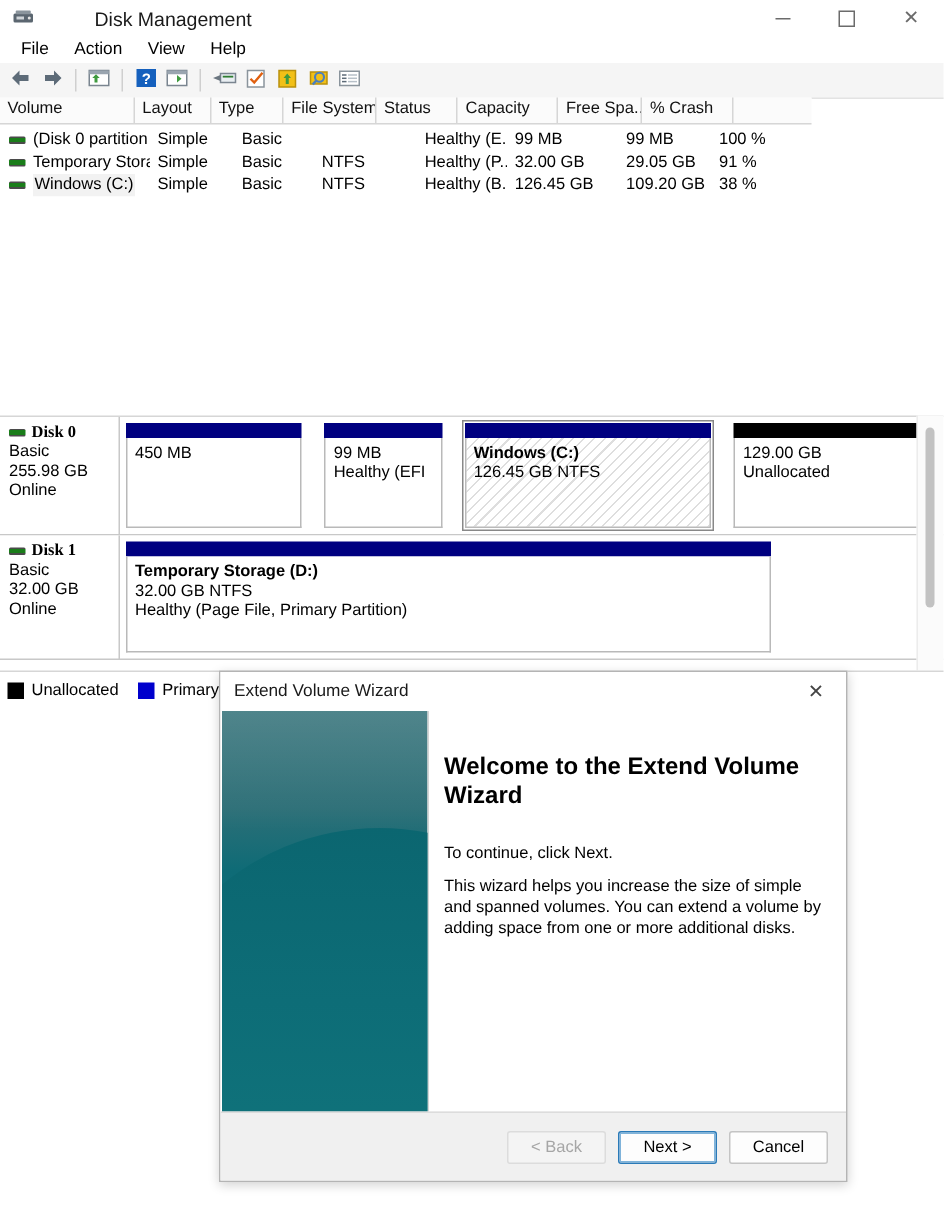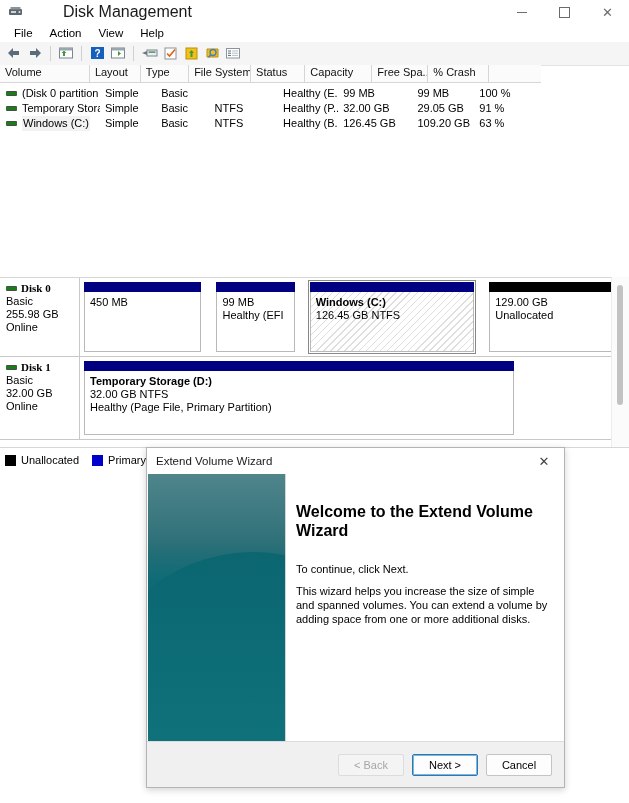--- a/index.html
+++ b/index.html
@@ -15,21 +15,21 @@
   }
   #root { position: relative; width: 629px; height: 803px; background:#ffffff; }
 
   
   .titlebar {
     position: absolute; left:0; top:0; width:629px; height:24px;
     background:#ffffff;
     display:flex; align-items:center;
   }
   .titlebar .app-icon { margin-left:8px; margin-right:7px; width:16px; height:16px; position:relative; }
-  .titlebar .title-text { font-size:16px; color:#1a1a1a;padding-left:32px; }
+  .titlebar .title-text { font-size:13px; color:#1a1a1a;padding-left:32px; }
   .win-buttons { position:absolute; right:0; top:0; height:24px; display:flex; }
   .win-btn { width:43px; height:24px; display:flex; align-items:center; justify-content:center; color:#5a5a5a; font-size:11px; }
   .win-btn.close { font-size:13px; }
   .glyph-min { display:block; width:10px; height:1px; background:#6b6b6b; }
   .glyph-max { display:block; width:9px; height:9px; border:1px solid #6b6b6b; }
   .glyph-close { display:block; line-height:1; font-size:13px; color:#6b6b6b; font-family:"DejaVu Sans", sans-serif; }
 
   
   .menubar {
     position:absolute; left:0; top:24px; width:629px; height:18px;
@@ -328,21 +328,21 @@
       <div class="cell first" style="width:105px">
         <span class="vol-icon"></span>
         <span class="vol-name-sel">Windows (C:)</span>
       </div>
       <div class="cell" style="width:59px">Simple</div>
       <div class="cell" style="width:56px">Basic</div>
       <div class="cell" style="width:72px">NTFS</div>
       <div class="cell" style="width:63px">Healthy (B...</div>
       <div class="cell" style="width:78px">126.45 GB</div>
       <div class="cell" style="width:65px">109.20 GB</div>
-      <div class="cell" style="width:70px">63 %</div>
+      <div class="cell" style="width:70px">38 %</div>
     </div>
   </div>
 
   <div class="gfx-pane">
 
     <div class="disk-row" style="height:79px">
       <div class="disk-info" style="height:79px">
         <div class="disk-title">
           <span class="vol-icon"></span>
           <span>Disk 0</span>

